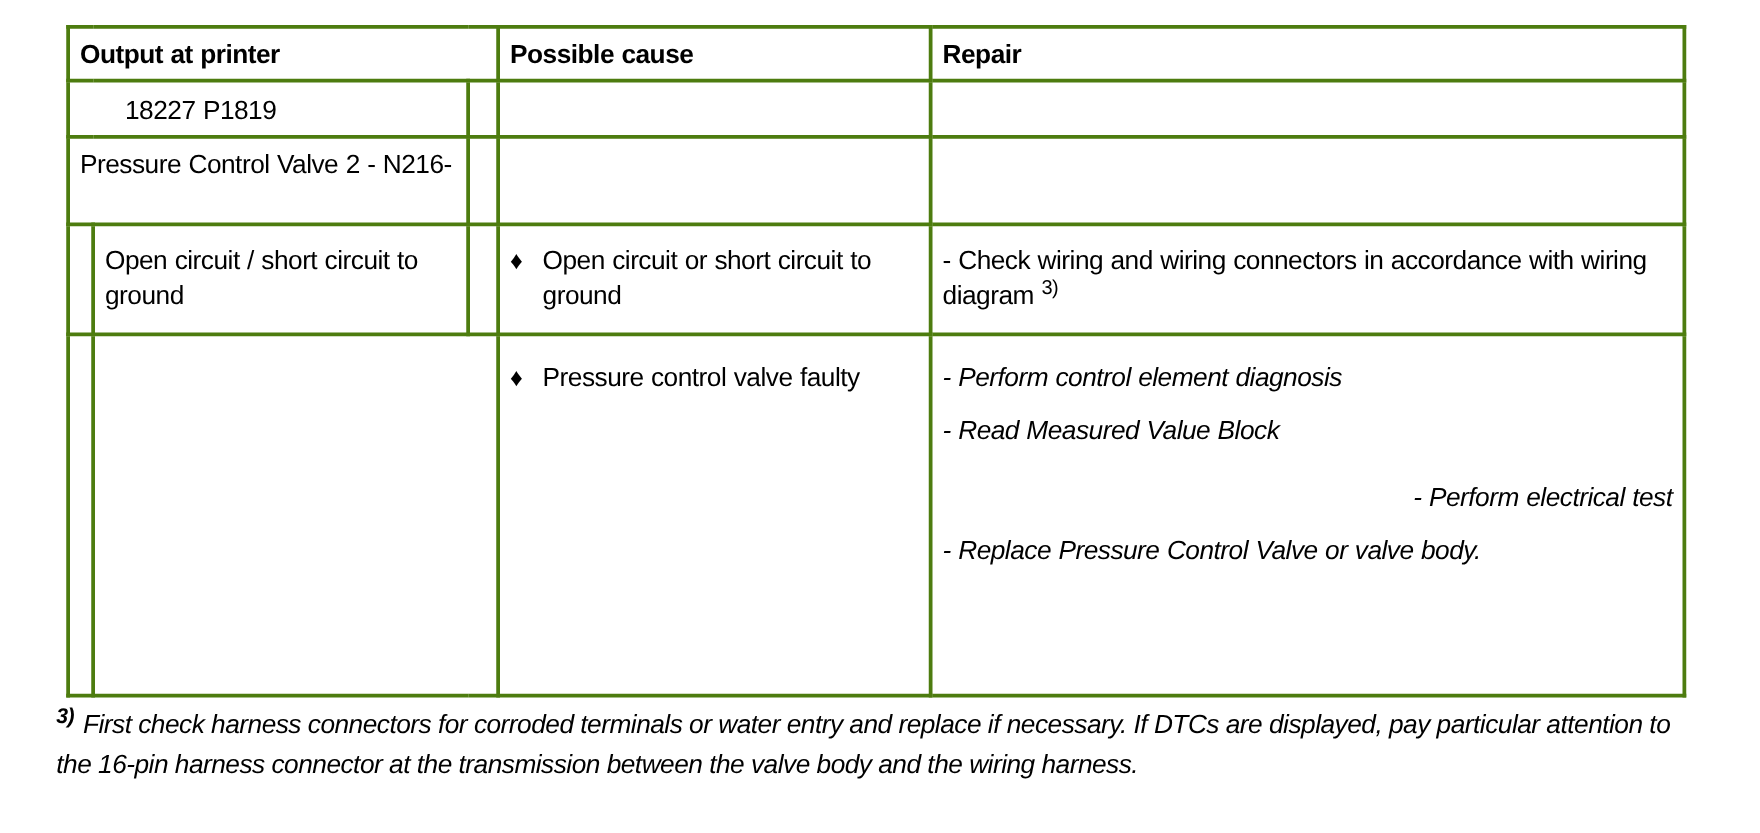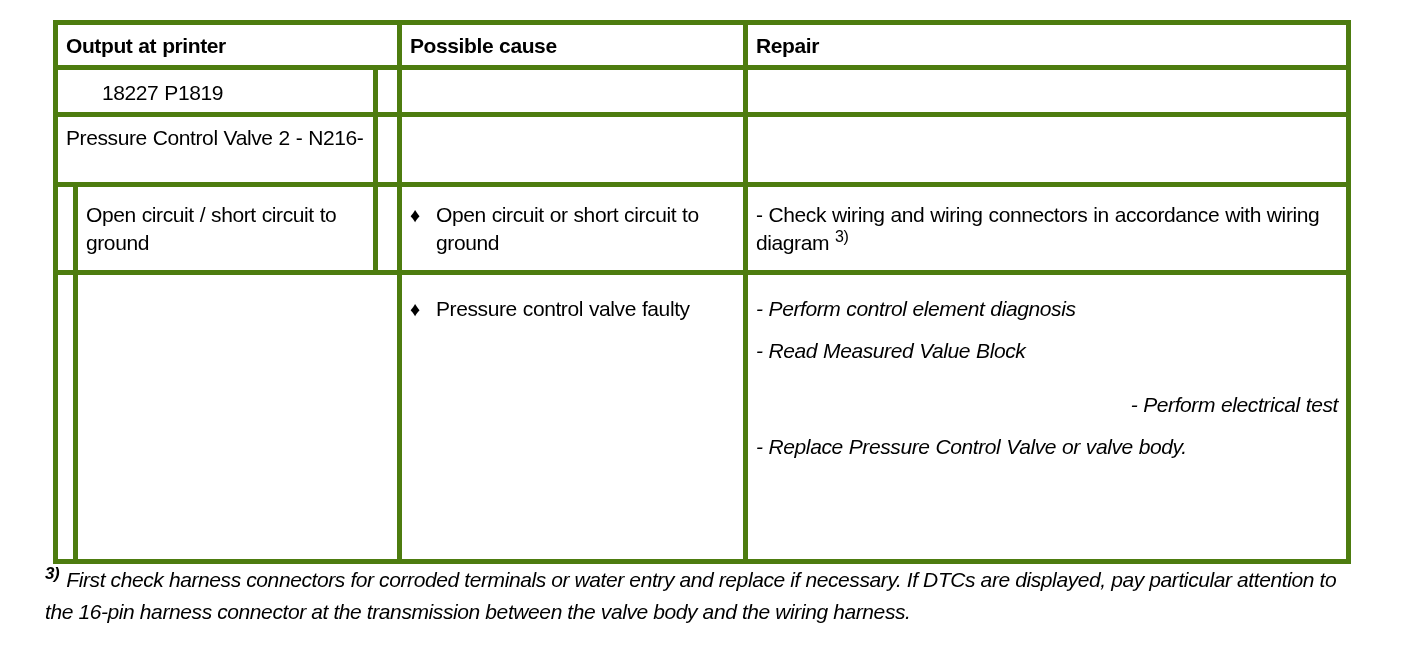--- a/index.html
+++ b/index.html
@@ -14,21 +14,21 @@
   }
   .page { position: relative; width: 1408px; height: 666px; }
 
   table.dtc {
     border-collapse: collapse;
     table-layout: fixed;
     width: 1296px;
     margin: 20px 0 0 53px;
   }
   table.dtc td {
-    border: 5px solid #4d7c0f;
+    border: 3px solid #4d7c0f;
     vertical-align: top;
     font-size: 21px;
     line-height: 28px;
     letter-spacing: -0.4px;
     padding: 5px 8px 5px 8px;
     overflow: hidden;
     word-spacing: 0.5px;
   }
   .bold { font-weight: bold; }
 

